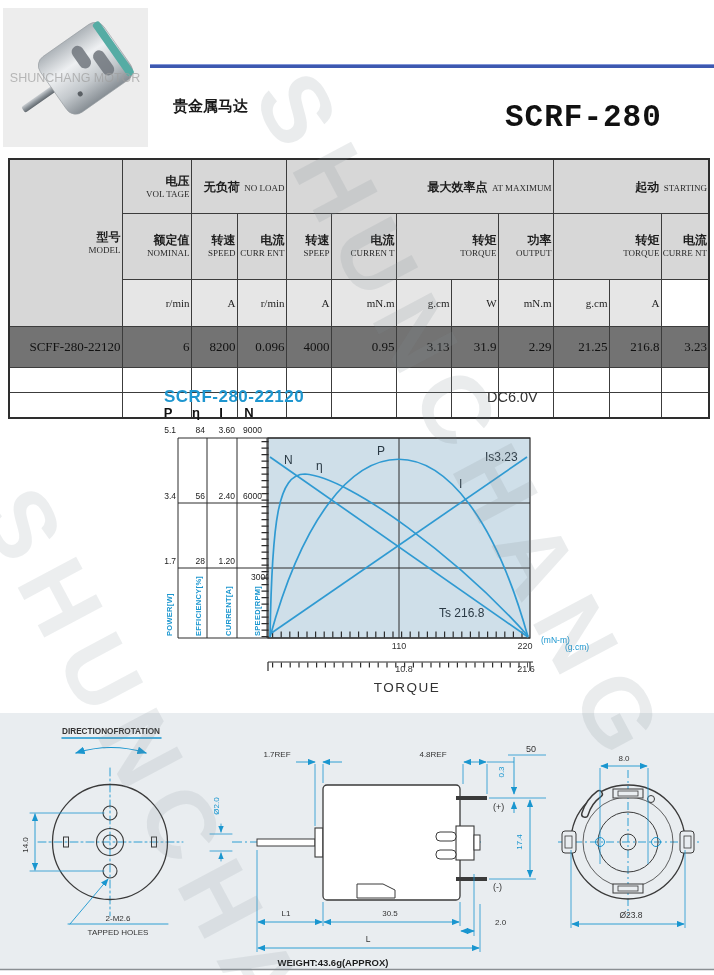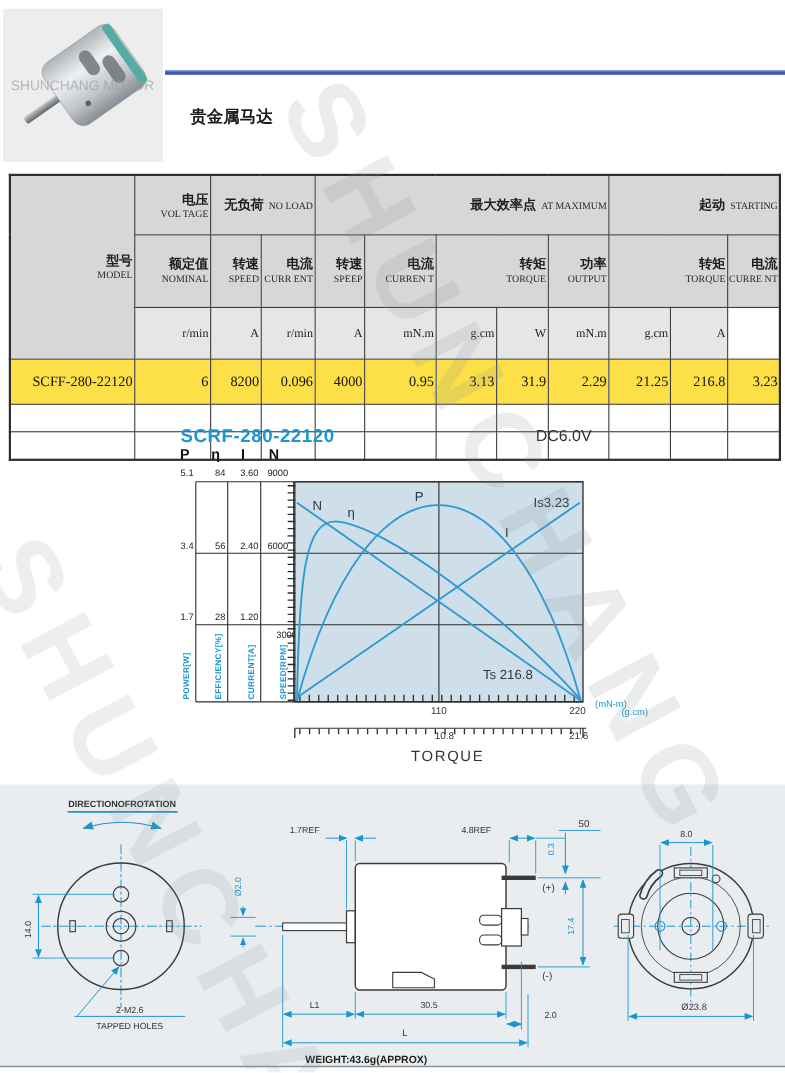--- a/index.html
+++ b/index.html
@@ -24,21 +24,21 @@
   table.spec{position:absolute;left:8px;top:158px;width:700px;border-collapse:collapse;
              table-layout:fixed;border:2px solid #2e2e2e;}
   table.spec td{border:1px solid #3c3c3c;text-align:right;vertical-align:middle;padding:12px 1px;
                 overflow:hidden;}
   td.hc{background:#d7d7d7;}
   tr.u td{background:#e6e6e6;font-family:"Liberation Serif",serif;font-size:11px;height:22px;}
   tr.h1{height:54px;} tr.h2{height:66px;} tr.dr{height:23px;} tr.er{height:22px;}
   .zh{display:block;font-size:12px;font-weight:bold;color:#1c1c1c;line-height:1.35;}
   .en{display:block;font-size:9px;font-family:"Liberation Serif",serif;color:#2a2a2a;line-height:1.25;}
   td.inlinecell .zh,td.inlinecell .en{display:inline;}
-  tr.dr td{font-family:"Liberation Serif",serif;font-size:13px;color:#111;background:#fde047;}
+  tr.dr td{font-family:"Liberation Serif",serif;font-size:13px;color:#111;background:#737373;}
   tr.er td{background:#fff;}
   
   .c-title{left:164px;top:387px;font-size:17px;font-weight:bold;color:#1e96cf;letter-spacing:.5px;}
   .c-volt{left:487px;top:389px;font-size:14.5px;color:#333;}
   .c-sym{top:405px;width:30px;text-align:center;font-size:13px;font-weight:bold;color:#111;}
   .c-val{width:46px;text-align:right;font-size:8.5px;color:#222;}
   .c-vlab{width:120px;height:10px;transform:rotate(-90deg);font-size:7.5px;font-weight:bold;
           color:#1a96cf;letter-spacing:.3px;}
   .c-clab{font-size:12px;color:#2b3a45;}
   .c-x{font-size:9px;color:#333;text-align:center;}
@@ -78,20 +78,21 @@
         <rect x="113" y="30" width="8" height="64" rx="3" fill="#55aca4"></rect>
         <rect x="80" y="38" width="12" height="25" rx="6" fill="#70767c" opacity="0.85"></rect>
         <rect x="95" y="54" width="12" height="28" rx="6" fill="#70767c" opacity="0.85"></rect>
         <circle cx="64" cy="80" r="2.5" fill="#5a5f64"></circle>
       </g>
       <text x="72" y="74" text-anchor="middle" font-size="12.5" font-family="Liberation Serif,serif" fill="#9f9f9f" opacity="0.7">SHUNCHANG MOTOR</text>
     </svg>
   </div>
   <div class="blue-rule"></div>
   <div class="subtitle">贵金属马达</div>
+  <div class="model-title">SCRF-280</div>
 
   <table class="spec">
     <colgroup>
       <col style="width:113px">
         <col style="width:69px">
         <col style="width:46px">
         <col style="width:49px">
       <col style="width:45px">
         <col style="width:65px">
         <col style="width:55px">

